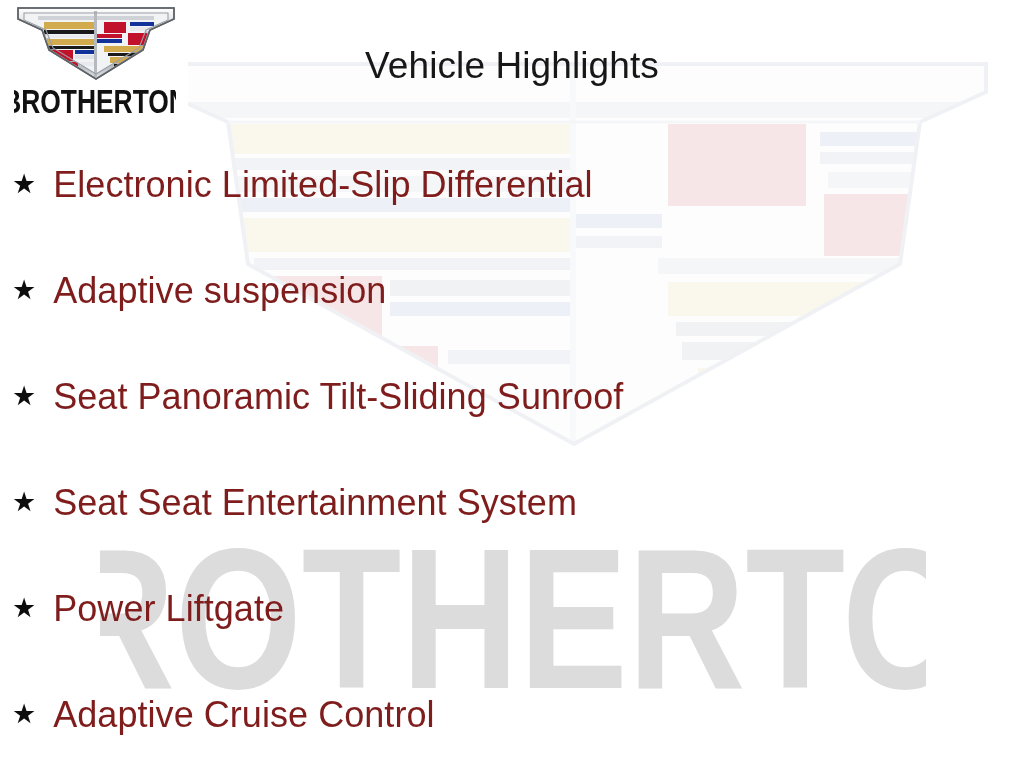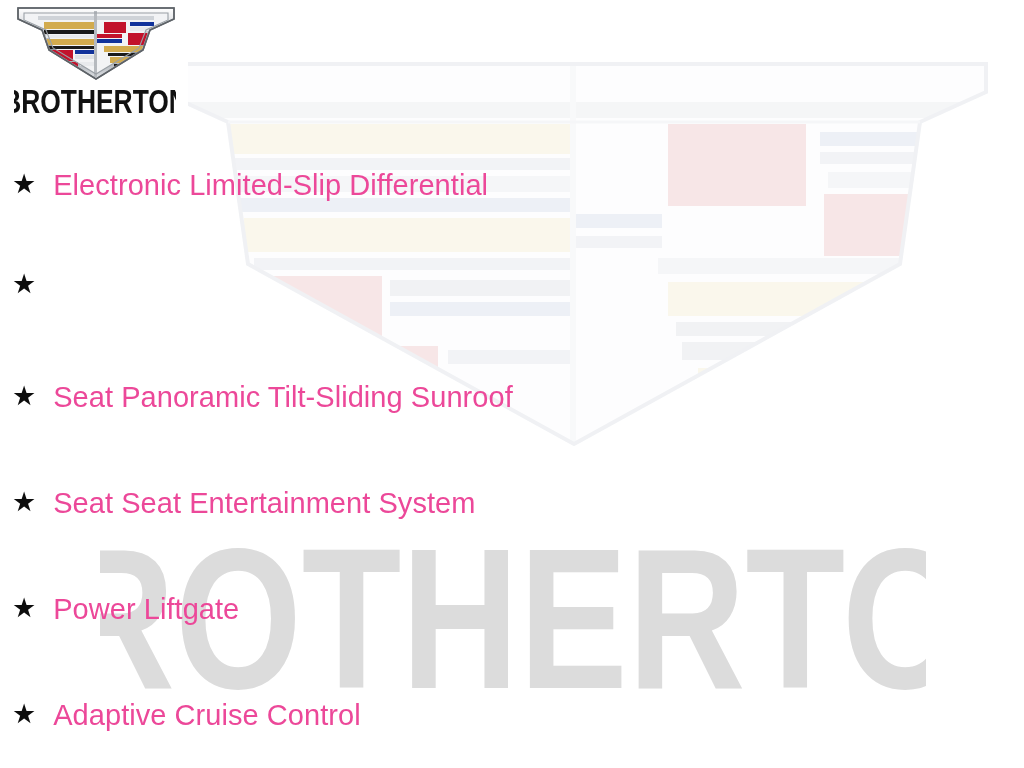--- a/index.html
+++ b/index.html
@@ -90,23 +90,23 @@
   }
   .bullet-star{
     font-size:27px;
     line-height:1;
     color:#0d0d0d;
     margin-right:17px;
     flex:0 0 auto;
     transform:translateY(-1px);
   }
   .highlight-text{
-    font-size:29px;
+    font-size:36px;
     font-weight:400;
-    color:#ec4899;
+    color:#7f1d1d;
     line-height:38px;
     letter-spacing:0.05px;
   }
 </style>
 </head>
 <body>
 
 <div id="slide">
 
   <div id="crest-watermark">
@@ -229,28 +229,30 @@
         </svg>
       </div>
 
       <div id="brotherton-logo">
         <svg viewBox="0 0 162 34" xmlns="http://www.w3.org/2000/svg" aria-hidden="true">
           <text id="logo-text" x="81" y="28" text-anchor="middle" font-family="'Liberation Sans','DejaVu Sans',sans-serif" font-size="33" font-weight="700" transform="translate(81,0) scale(0.80,1) translate(-81,0)" fill="#111111">BROTHERTON</text>
         </svg>
       </div>
     </div>
 
+    <div id="page-title">Vehicle Highlights</div>
 
     <ul id="highlights-list">
       <li class="highlight-item" style="top: 166px;">
         <span class="bullet-star">★</span>
         <span class="highlight-text">Electronic Limited-Slip Differential</span>
       </li>
       <li class="highlight-item" style="top: 272px;">
         <span class="bullet-star">★</span>
+        <span class="highlight-text">Adaptive suspension</span>
       </li>
       <li class="highlight-item" style="top: 378px;">
         <span class="bullet-star">★</span>
         <span class="highlight-text">Seat Panoramic Tilt-Sliding Sunroof</span>
       </li>
       <li class="highlight-item" style="top: 484px;">
         <span class="bullet-star">★</span>
         <span class="highlight-text">Seat Seat Entertainment System</span>
       </li>
       <li class="highlight-item" style="top: 590px;">

